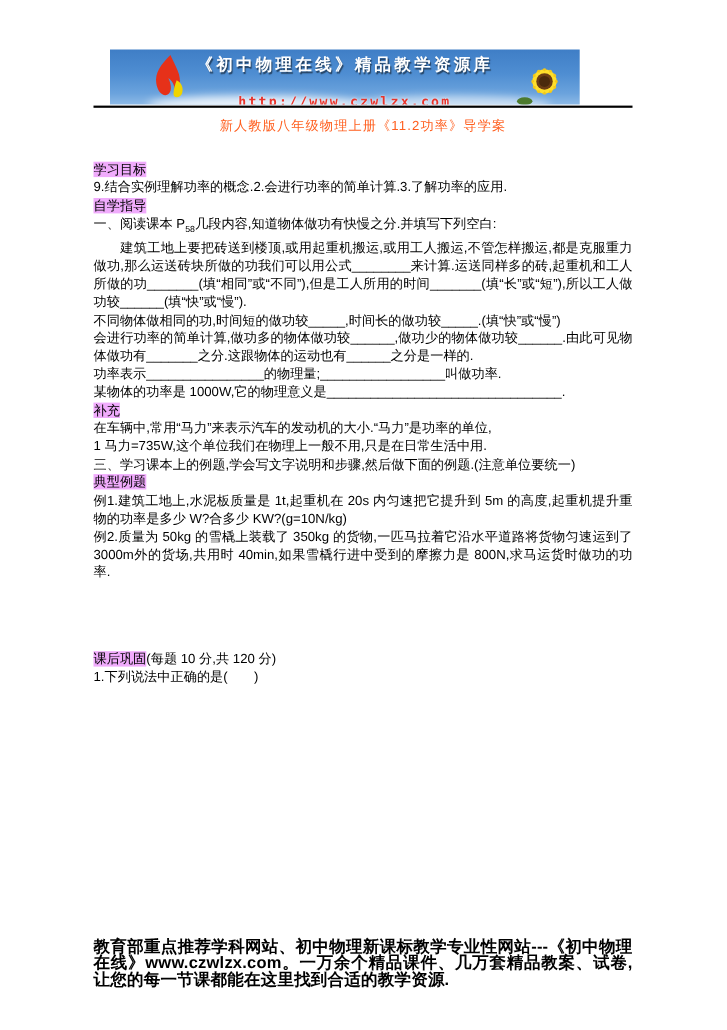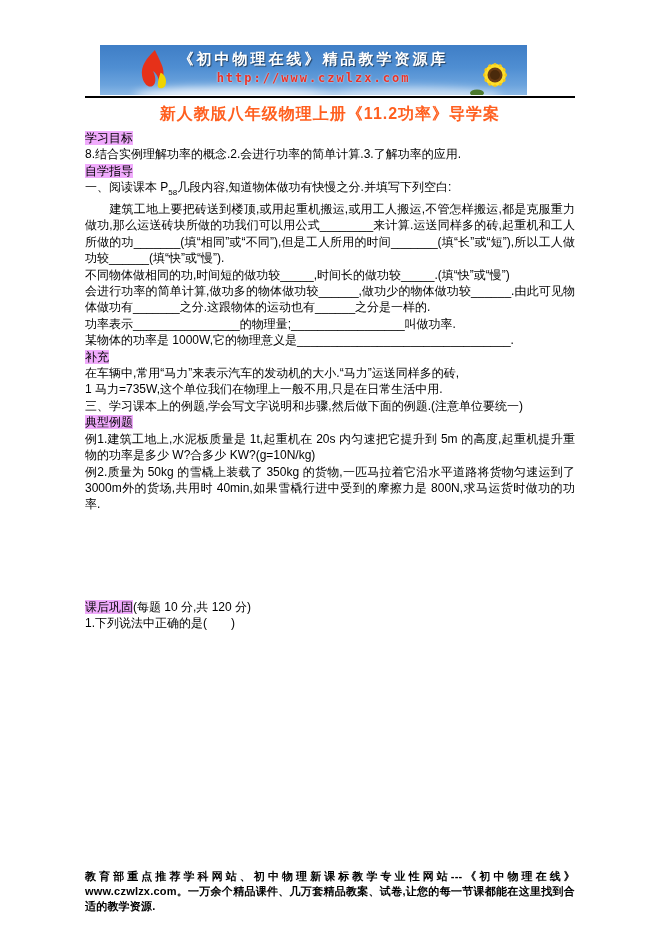--- a/index.html
+++ b/index.html
@@ -15,46 +15,45 @@
   .cloud { position:absolute; background:rgba(255,255,255,.8); border-radius:50%; filter:blur(4px); }
   .cloud.c1 { left:8%;  bottom:-8px; width:46%; height:16px; }
   .cloud.c2 { left:52%; bottom:-10px; width:42%; height:18px; opacity:.7; }
   .banner-logo { position:absolute; left:34px; top:4px; }
   .banner-text { position:absolute; left:0; right:0; top:5px; text-align:center; }
   .banner-title {
     color:#ffffff; font-weight:bold; font-size:15px; letter-spacing:3px;
     text-shadow:1px 1px 1px rgba(0,0,0,.55);
   }
   .banner-url {
-    margin-top:2px; color:#e8332a; font-weight:bold; font-size:12px; letter-spacing:2px;
+    margin-top:16px; color:#e8332a; font-weight:bold; font-size:12px; letter-spacing:2px;
     font-family:"DejaVu Sans Mono","Liberation Mono",monospace;
     text-shadow:0 0 2px rgba(255,255,255,.9);
   }
   .banner-flower { position:absolute; right:8px; bottom:-6px; }
 
   .divider { position:absolute; left:85px; top:96px; width:490px; height:2px; background:#000; }
 
   
   .doc { position:absolute; left:85px; top:104px; width:490px; font-size:12px; line-height:16.4px; }
   .doc-title {
-    text-align:center; color:#ff5f1f; font-weight:bold; font-size:16px;
-    line-height:20px; margin-bottom:6px; letter-spacing:1px;
+    text-align:center; color:#ff5f1f; font-weight:normal; font-size:12px;
+    line-height:20px; margin-bottom:22px; letter-spacing:1px;
   }
   .doc p { text-align:justify; }
   .hl { background:#f0abfc; }
   sub.pagenum { font-size:8px;margin-top:44px; }
   .gap-work1 { }
-  .gap-work2 { margin-bottom:86px; }
+  .gap-work2 { margin-bottom:62px; }
 
   
   .footer {
     position:absolute; left:85px; top:853px; width:490px;
-    font-size:11px; font-weight:bold; line-height:15px; text-align:justify;
+    font-size:15px; font-weight:bold; line-height:15px; text-align:justify;
     letter-spacing:.2px;
-    margin-top:16px;
   }
 </style>
 </head>
 <body>
 
 <div>
 
   <div class="banner">
     <div class="cloud c1"></div>
     <div class="cloud c2"></div>
@@ -94,32 +93,32 @@
       </svg>
     </div>
   </div>
 
   <div class="divider"></div>
 
   <div class="doc">
     <div class="doc-title">新人教版八年级物理上册《11.2功率》导学案</div>
 
     <p><span class="hl">学习目标</span></p>
-    <p>8.结合实例理解功率的概念.2.会进行功率的简单计算.3.了解功率的应用.</p>
+    <p>9.结合实例理解功率的概念.2.会进行功率的简单计算.3.了解功率的应用.</p>
 
     <p><span class="hl">自学指导</span></p>
     <p><span>一、阅读课本 P</span><sub class="pagenum">58</sub><span>几段内容,知道物体做功有快慢之分.并填写下列空白:</span></p>
     <p>　　建筑工地上要把砖送到楼顶,或用起重机搬运,或用工人搬运,不管怎样搬运,都是克服重力做功,那么运送砖块所做的功我们可以用公式________来计算.运送同样多的砖,起重机和工人所做的功_______(填“相同”或“不同”),但是工人所用的时间_______(填“长”或“短”),所以工人做功较______(填“快”或“慢”).</p>
     <p>不同物体做相同的功,时间短的做功较_____,时间长的做功较_____.(填“快”或“慢”)</p>
     <p>会进行功率的简单计算,做功多的物体做功较______,做功少的物体做功较______.由此可见物体做功有_______之分.这跟物体的运动也有______之分是一样的.</p>
     <p>功率表示________________的物理量;_________________叫做功率.</p>
     <p>某物体的功率是 1000W,它的物理意义是________________________________.</p>
 
     <p><span class="hl">补充</span></p>
-    <p>在车辆中,常用“马力”来表示汽车的发动机的大小.“马力”运送同样多的砖,</p>
+    <p>在车辆中,常用“马力”来表示汽车的发动机的大小.“马力”是功率的单位,</p>
     <p>1 马力=735W,这个单位我们在物理上一般不用,只是在日常生活中用.</p>
     <p>三、学习课本上的例题,学会写文字说明和步骤,然后做下面的例题.(注意单位要统一)</p>
 
     <p><span class="hl">典型例题</span></p>
     <p class="gap-work1">例1.建筑工地上,水泥板质量是 1t,起重机在 20s 内匀速把它提升到 5m 的高度,起重机提升重物的功率是多少 W?合多少 KW?(g=10N/kg)</p>
     <p class="gap-work2">例2.质量为 50kg 的雪橇上装载了 350kg 的货物,一匹马拉着它沿水平道路将货物匀速运到了 3000m外的货场,共用时 40min,如果雪橇行进中受到的摩擦力是 800N,求马运货时做功的功率.</p>
 
     <p><span class="hl">课后巩固</span><span>(每题 10 分,共 120 分)</span></p>
     <p>1.下列说法中正确的是(　　)</p>
   </div>

